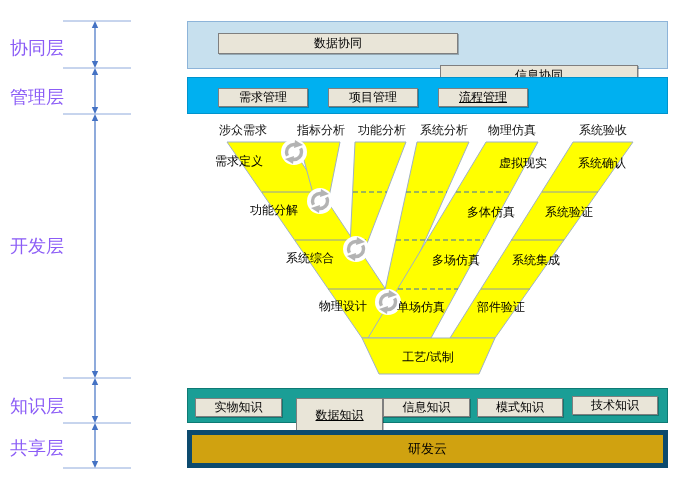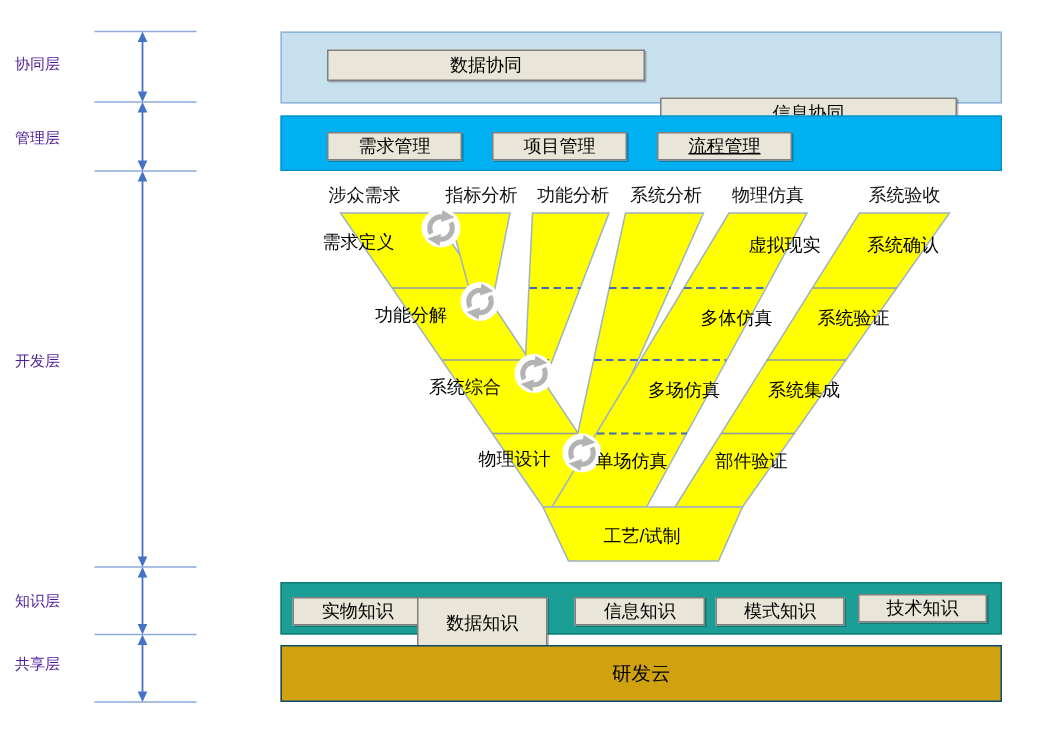--- a/index.html
+++ b/index.html
@@ -1,24 +1,24 @@
 <!DOCTYPE html>
 <html style="--c-yellow: #ffff00; --c-lightblue: #c7e0ee; --c-blue: #00b0f0; --c-teal: #1a9e96; --c-gold: #d0a210; --c-beige: #e9e5d8; --c-gauge-blue: #4472c4; --c-dashed-link-blue: #3a6db5;"><head>
 <meta charset="utf-8">
 <style>
   html,body{margin:0;padding:0;background:#fff;}
   #page{position:relative;width:700px;height:487px;background:#ffffff;overflow:hidden;
         font-family:"Liberation Sans","DejaVu Sans",sans-serif;color:#000;}
   .abs{position:absolute;}
-  .layer-label{font-size:10px;color:#4c1d95;white-space:nowrap;}
+  .layer-label{font-size:18px;color:#8b5cf6;white-space:nowrap;}
   .band{position:absolute;left:187px;width:481px;box-sizing:border-box;}
   .band-collab{top:21px;height:48px;background:var(--c-lightblue,#c7e0ee);border:1px solid #8db4d9;}
   .band-mgmt{top:77px;height:37px;background:var(--c-blue,#00b0f0);border:1px solid #0093cc;}
   .band-knowledge{top:388px;height:35px;background:var(--c-teal,#1a9e96);border:1px solid #0e7a74;}
-  .band-share{top:430px;height:38px;background:var(--c-gold,#d0a210);border:1px solid #0c4a6e;
+  .band-share{top:430px;height:38px;background:var(--c-gold,#d0a210);border:5px solid #0c4a6e;
               display:flex;align-items:center;justify-content:center;font-size:13px;}
   .node-box{position:absolute;box-sizing:border-box;background:var(--c-beige,#e9e5d8);
             border:1px solid #7f7f7f;box-shadow:1px 1px 0 rgba(0,0,0,0.25);
             display:flex;align-items:center;justify-content:center;
             font-size:12px;white-space:nowrap;overflow:visible;}
   svg text{font-family:"Liberation Sans","DejaVu Sans",sans-serif;}
   .v-label{font-size:12px;fill:#000;}
   .v-top-label{font-size:12px;fill:#111;}
 </style>
 </head>
@@ -26,31 +26,31 @@
 
 <div id="page">
 
   <div class="abs layer-label" style="left:10px;top:36px;">协同层</div>
   <div class="abs layer-label" style="left:10px;top:85px;">管理层</div>
   <div class="abs layer-label" style="left:10px;top:234px;">开发层</div>
   <div class="abs layer-label" style="left:10px;top:394px;">知识层</div>
   <div class="abs layer-label" style="left:10px;top:436px;">共享层</div>
 
   <div class="band band-collab"></div>
-  <div class="node-box" style="left:218px;top:33px;width:212px;height:21px;">数据协同</div>
+  <div class="node-box" style="left:218px;top:33px;width:240px;height:21px;">数据协同</div>
   <div class="node-box" style="left:440px;top:33px;width:198px;height:21px;margin-top:32px;">信息协同</div>
 
   <div class="band band-mgmt"></div>
   <div class="node-box" style="left:218px;top:88px;width:90px;height:19px;">需求管理</div>
   <div class="node-box" style="left:328px;top:88px;width:90px;height:19px;">项目管理</div>
   <div class="node-box" style="left:438px;top:88px;width:90px;height:19px;text-decoration:underline;">流程管理</div>
 
   <div class="band band-knowledge"></div>
   <div class="node-box" style="left:195px;top:398px;width:87px;height:19px;">实物知识</div>
-  <div class="node-box" style="left:278px;top:398px;width:87px;height:35px;">数据知识</div>
+  <div class="node-box" style="left:296px;top:398px;width:87px;height:35px;text-decoration:underline;">数据知识</div>
   <div class="node-box" style="left:383px;top:398px;width:87px;height:19px;text-align:right;">信息知识</div>
   <div class="node-box" style="left:477px;top:398px;width:86px;height:19px;">模式知识</div>
   <div class="node-box" style="left:572px;top:396px;width:86px;height:19px;">技术知识</div>
 
   <div class="band band-share">
     <span>研发云</span>
   </div>
 
   <svg class="abs" style="left:0;top:0;" width="700" height="487" viewBox="0 0 700 487">
     <defs>

